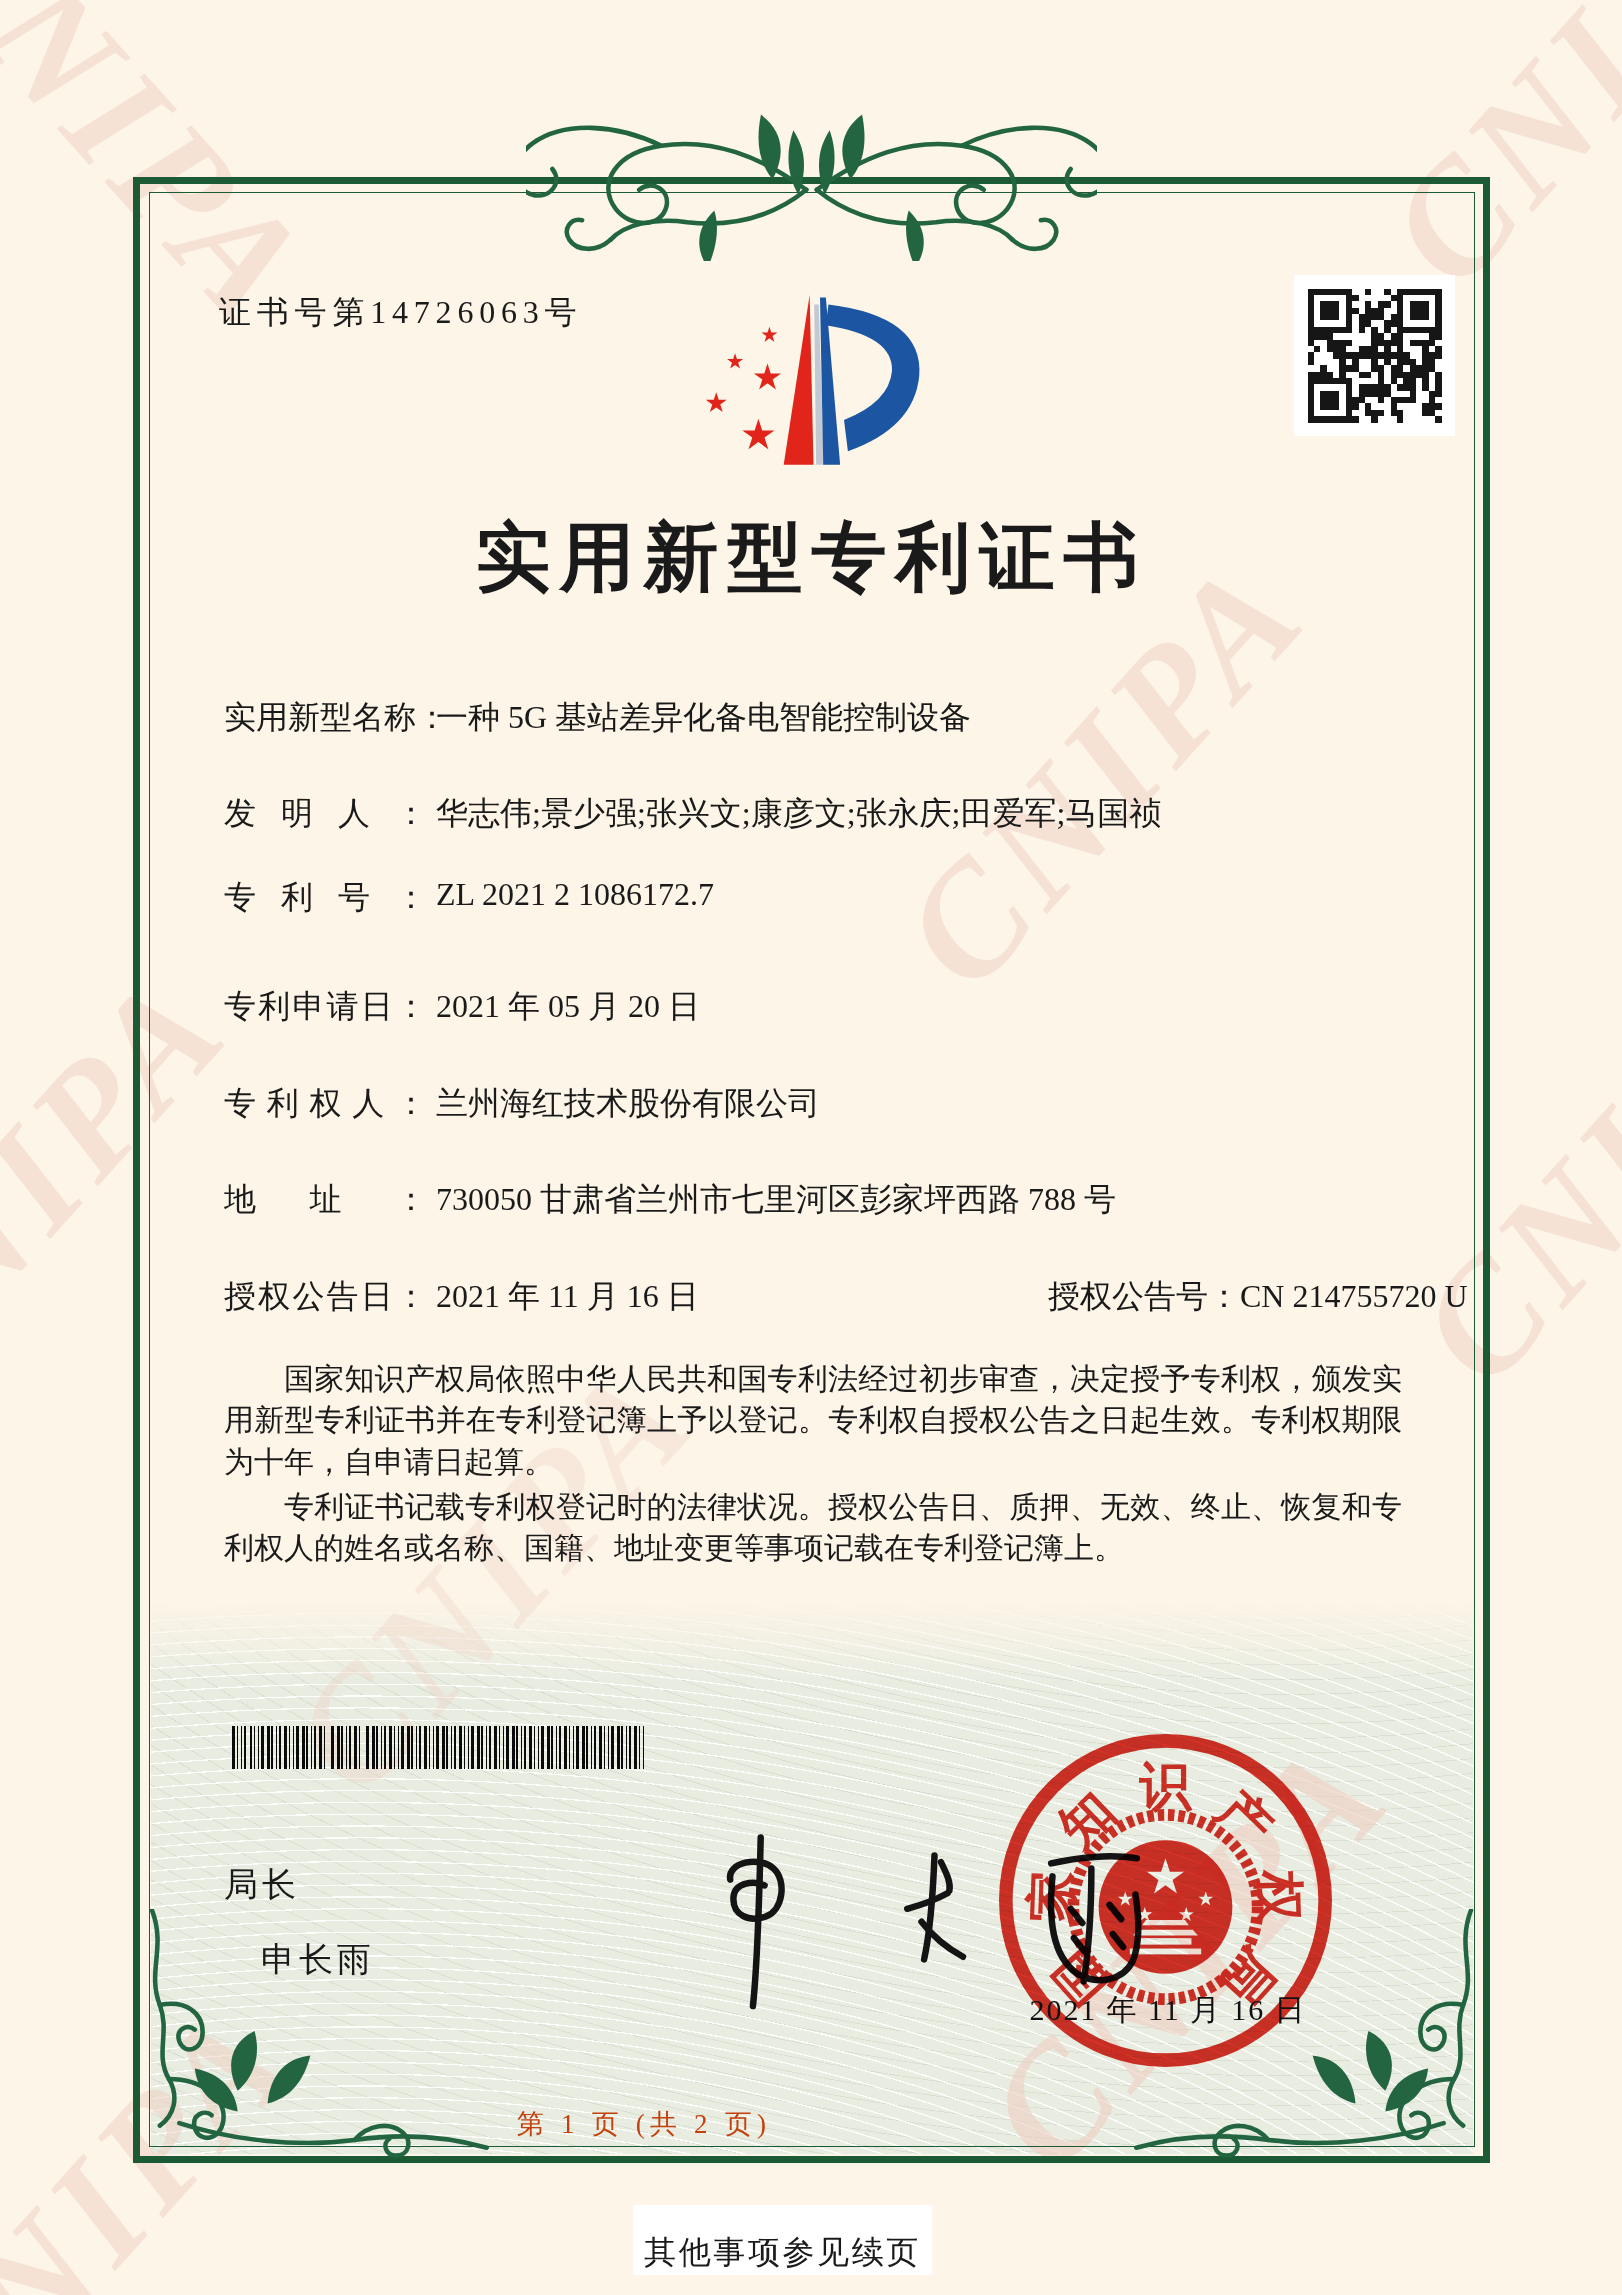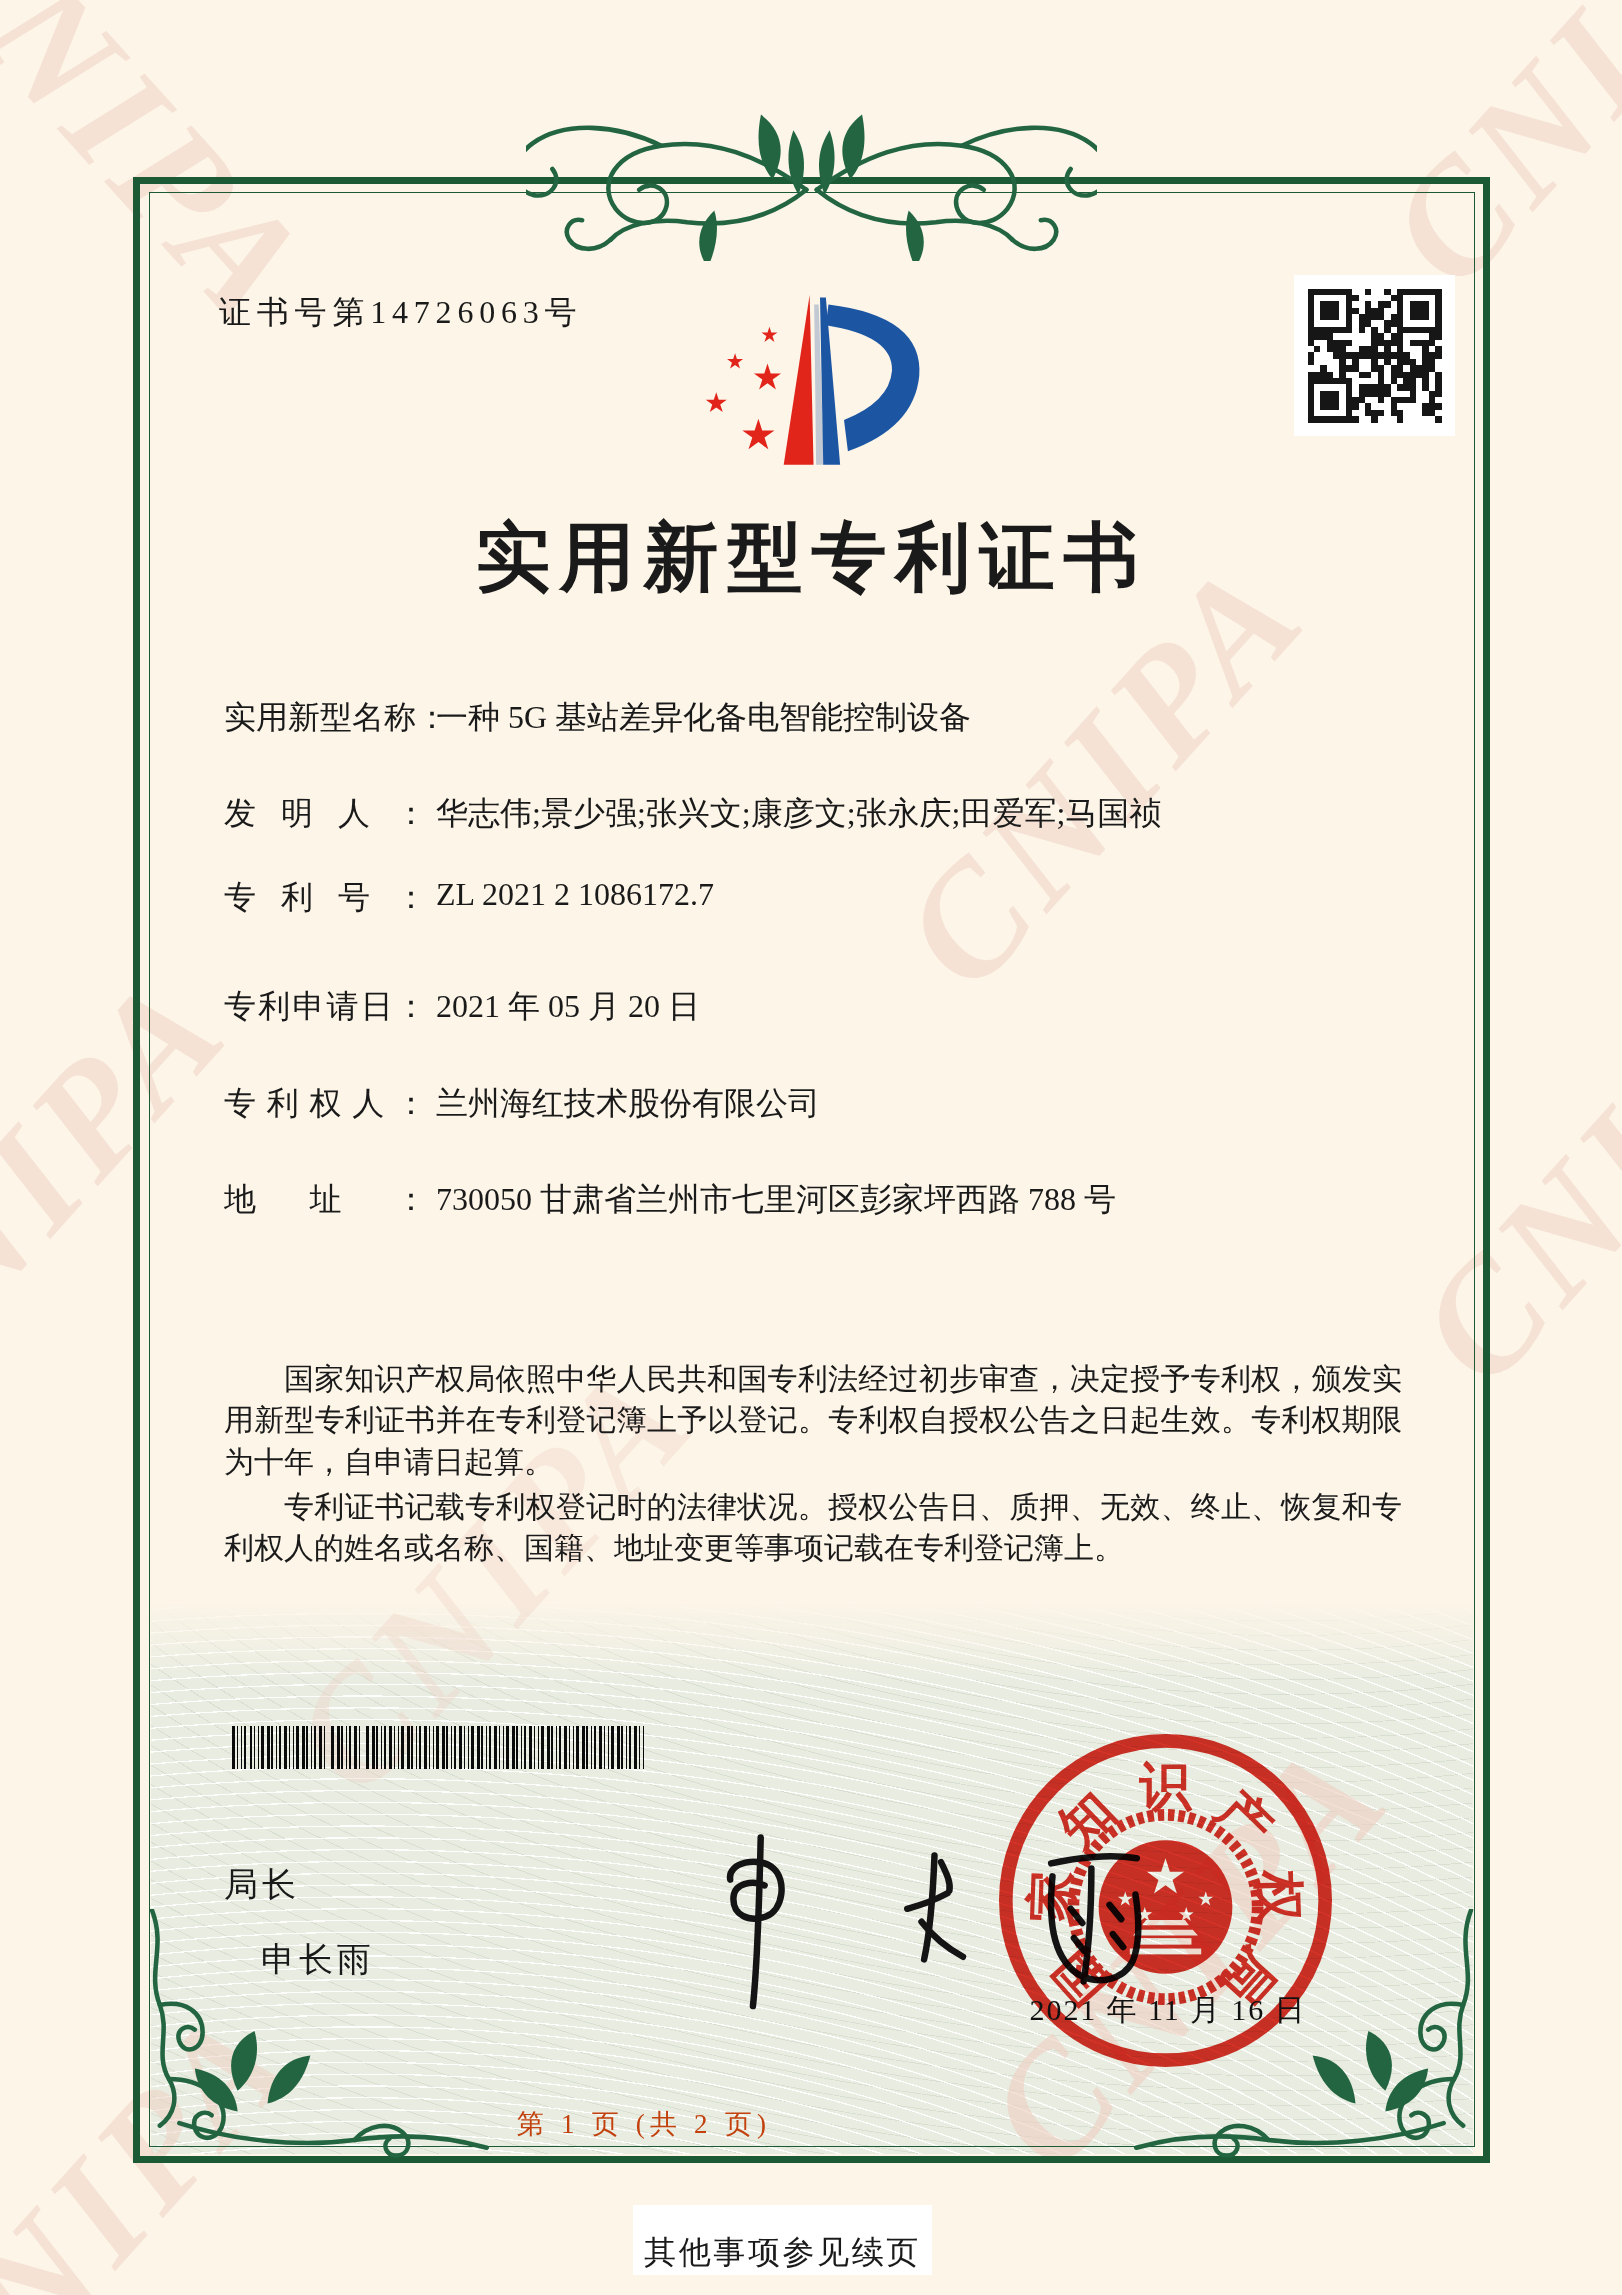--- a/index.html
+++ b/index.html
@@ -609,20 +609,26 @@
     <span class="flabel">专利号：</span><span class="fvalue">ZL 2021 2 1086172.7</span>
   </div>
   <div class="frow" style="top:985px">
     <span class="flabel">专利申请日：</span><span class="fvalue">2021 年 05 月 20 日</span>
   </div>
   <div class="frow" style="top:1082px">
     <span class="flabel">专利权人：</span><span class="fvalue">兰州海红技术股份有限公司</span>
   </div>
   <div class="frow" style="top:1178px">
     <span class="flabel">地址：</span><span class="fvalue">730050 甘肃省兰州市七里河区彭家坪西路 788 号</span>
+  </div>
+  <div class="frow" style="top:1275px">
+    <span class="flabel">授权公告日：</span><span class="fvalue">2021 年 11 月 16 日</span>
+    <span class="gpair2">
+      <span>授权公告号：</span><span>CN 214755720 U</span>
+    </span>
   </div>
 
   <div class="paras">
     <p>国家知识产权局依照中华人民共和国专利法经过初步审查，决定授予专利权，颁发实用新型专利证书并在专利登记簿上予以登记。专利权自授权公告之日起生效。专利权期限为十年，自申请日起算。</p>
     <p>专利证书记载专利权登记时的法律状况。授权公告日、质押、无效、终止、恢复和专利权人的姓名或名称、国籍、地址变更等事项记载在专利登记簿上。</p>
   </div>
 
   <div class="barcode"></div>
 
   <div class="signer-title">局长</div>

